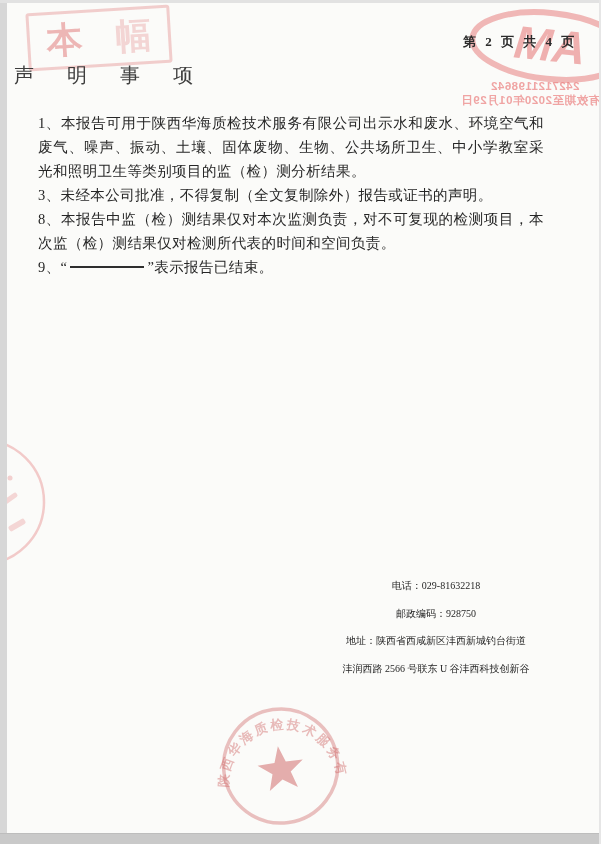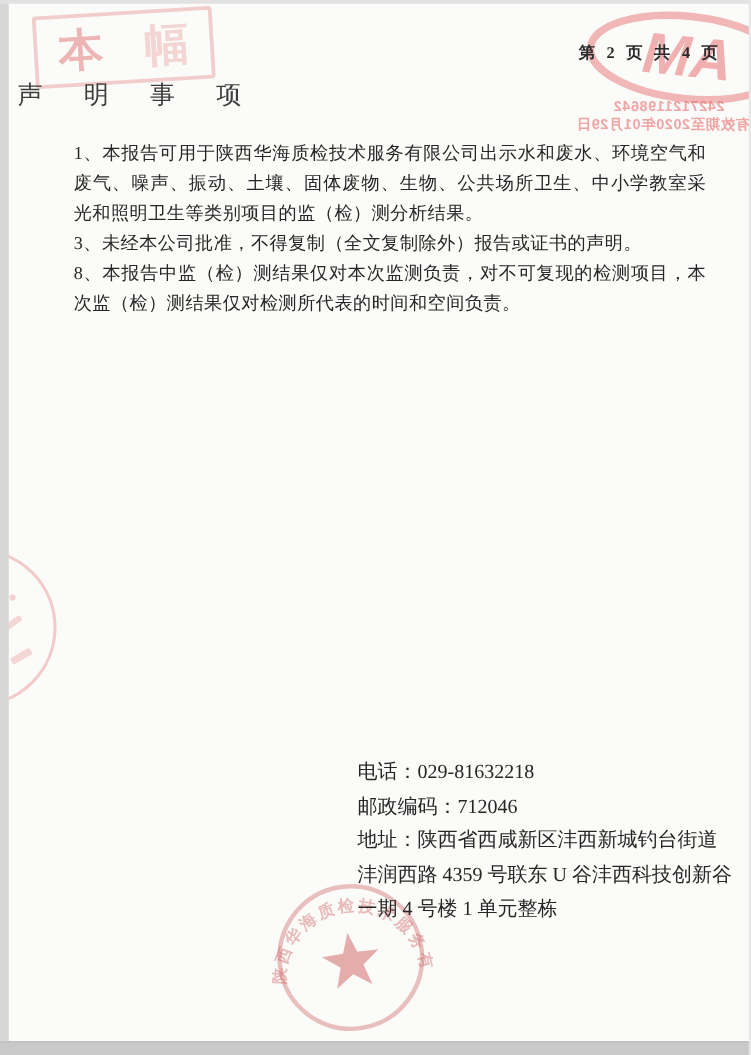--- a/index.html
+++ b/index.html
@@ -23,33 +23,33 @@
     position: absolute; top: 33px; left: 463px;
     font-size: 13px; font-weight: bold; letter-spacing: 3px;
     color: #2b2b2b; z-index: 3; white-space: nowrap;
   }
   .doc-title {
     position: absolute; top: 62px; left: 0; width: 100%;
     text-align: left; font-size: 20px; font-weight: normal;
     letter-spacing: 14px; text-indent: 14px; color: #3d3d3d; z-index: 3;
   }
   .declarations {
-    position: absolute; top: 111px; left: 59px; width: 506px;
+    position: absolute; top: 111px; left: 38px; width: 506px;
     font-size: 14.5px; line-height: 24px; text-align: justify;
     letter-spacing: 0.4px; z-index: 3;
   }
   .declarations p { margin: 0; }
   .item9 { white-space: nowrap; }
   .dash-line {
     display: inline-block; width: 74px; height: 0;
     border-top: 2px solid #2e2e2e; vertical-align: 4px; margin: 0 3px;
   }
   .contact {
-    position: absolute; top: 604px; left: 286px; width: 300px;
-    font-size: 16px; line-height: 27.5px; z-index: 3;
+    position: absolute; top: 572px; left: 286px; width: 300px;
+    font-size: 10px; line-height: 27.5px; z-index: 3; text-align: center;
   }
 
   
   .stamp { position: absolute; pointer-events: none; }
   .stamp-topleft {
     left: 27px; top: 9px; width: 144px; height: 58px;
     border: 3px solid rgba(224, 118, 118, 0.34);
     border-radius: 3px;
     transform: rotate(-3.5deg);
     display: flex; align-items: center; justify-content: space-around;
@@ -103,37 +103,39 @@
   </div>
 
   <div class="page-number">第 2 页 共 4 页</div>
 
   <div class="doc-title">声 明 事 项</div>
 
   <div class="declarations">
     <p>1、本报告可用于陕西华海质检技术服务有限公司出示水和废水、环境空气和废气、噪声、振动、土壤、固体废物、生物、公共场所卫生、中小学教室采光和照明卫生等类别项目的监（检）测分析结果。</p>
     <p>3、未经本公司批准，不得复制（全文复制除外）报告或证书的声明。</p>
     <p>8、本报告中监（检）测结果仅对本次监测负责，对不可复现的检测项目，本次监（检）测结果仅对检测所代表的时间和空间负责。</p>
+    <p class="item9">
+      <span>9、“</span><span class="dash-line"></span><span>”表示报告已结束。</span>
+    </p>
   </div>
 
   <div class="stamp stamp-leftarc">
     <svg width="58" height="145" viewBox="0 0 58 145">
       <circle cx="-14" cy="72" r="62" fill="none" stroke="rgba(230,130,130,0.4)" stroke-width="2.5"></circle>
       <circle cx="14" cy="48" r="2.5" fill="rgba(230,130,130,0.35)"></circle>
       <rect x="6" y="66" width="16" height="5" rx="2" transform="rotate(-35 14 68)" fill="rgba(230,130,130,0.3)"></rect>
       <rect x="12" y="92" width="18" height="6" rx="2" transform="rotate(-30 21 95)" fill="rgba(230,130,130,0.3)"></rect>
     </svg>
   </div>
 
   <div class="contact">
     <div>电话：029-81632218</div>
-    <div>邮政编码：712046</div>
+    <div>邮政编码：928750</div>
     <div>地址：陕西省西咸新区沣西新城钓台街道</div>
-    <div>沣润西路 4359 号联东 U 谷沣西科技创新谷</div>
-    <div>一期 4 号楼 1 单元整栋</div>
+    <div>沣润西路 2566 号联东 U 谷沣西科技创新谷</div>
   </div>
 
   <div class="stamp stamp-seal">
     <svg width="150" height="145" viewBox="0 0 150 145">
       <defs>
         <path id="sealArc" d="M 20,88 A 55,55 0 1,1 130,88" fill="none"></path>
       </defs>
       <circle cx="75" cy="70" r="57" fill="none" stroke="rgba(205,95,95,0.38)" stroke-width="3.5"></circle>
       <polygon fill="rgba(205,95,95,0.5)" points="75,50 80.7,66.2 97.8,66.5 84.2,76.9 89.2,93.3 75,83.5 60.8,93.3 65.8,76.9 52.2,66.5 69.3,66.2"></polygon>
       <text font-size="13" letter-spacing="2.5" fill="rgba(205,95,95,0.42)" font-weight="bold">

